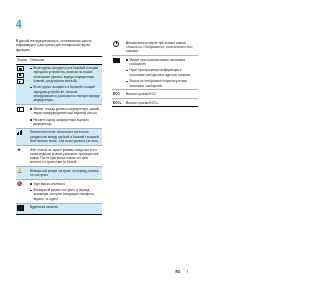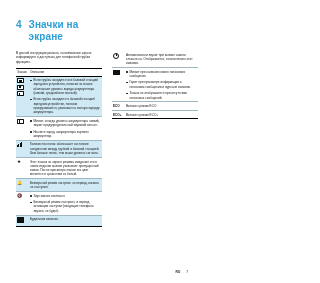--- a/index.html
+++ b/index.html
@@ -129,21 +129,20 @@
   }
   .footer .lang{font-weight:bold;}
 </style>
 </head>
 <body>
 
 <div class="page">
 
   <div class="chapter">
     <div class="chapter-num">4</div>
-    <div class="chapter-title">Значки на экране</div>
   </div>
 
   <div class="cols">
 
     <div class="col">
 
       <div class="intro">В данной инструкции указано, на возможные экране информируют о доступных для телефонной трубки функциях.</div>
 
       <table class="icons">
         <colgroup>

